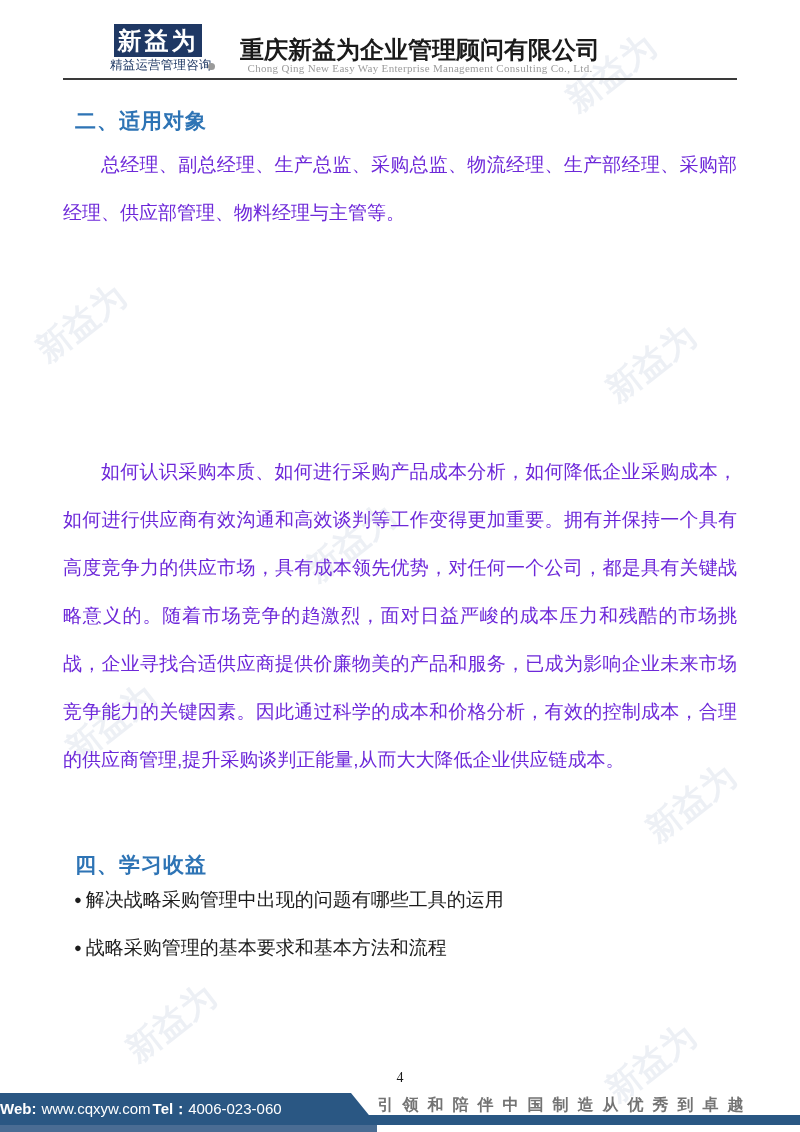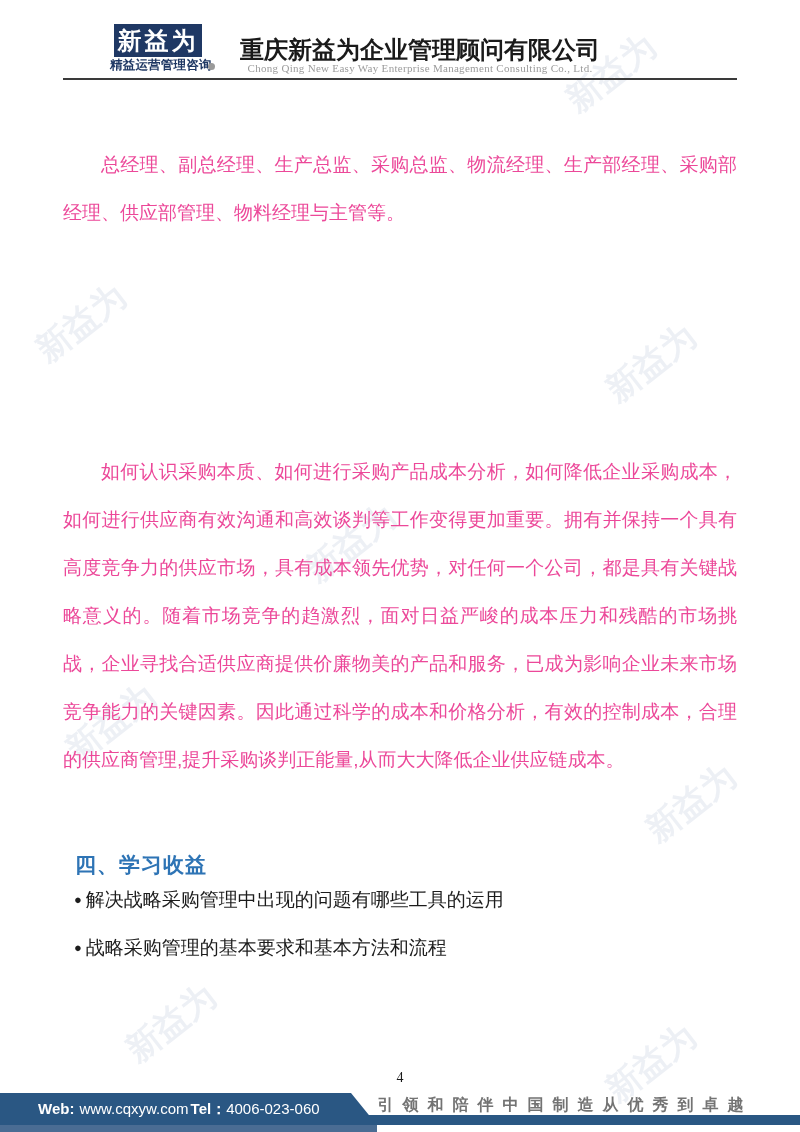--- a/index.html
+++ b/index.html
@@ -16,21 +16,21 @@
     white-space:nowrap; pointer-events:none; user-select:none;
   }
   
   .logo-box {
     position:absolute; left:114px; top:24px; width:88px; height:33px;
     background:#1f3864; color:#ffffff; font-weight:bold; font-size:24px;
     letter-spacing:3px; text-align:center; line-height:33px;
   }
   .logo-sub {
     position:absolute; left:110px; top:57px; width:110px;
-    color:#1f3864; font-weight:bold; font-size:12.5px; letter-spacing:0.2px;
+    color:#1f3864; font-weight:normal; font-size:12.5px; letter-spacing:0.2px;
     white-space:nowrap;
   }
   .logo-dot {
     position:absolute; left:208px; top:63px; width:7px; height:7px;
     border-radius:50%; background:#9a9a9a;
   }
   .company-cn {
     position:absolute; left:160px; top:34px; width:520px;
     text-align:center; font-size:24px; font-weight:bold; color:#1a1a1a;
     white-space:nowrap;
@@ -48,39 +48,39 @@
   .hd {
     position:absolute; left:75px; width:650px; height:30px; line-height:30px;
     color:#2e74b5; font-weight:bold; font-size:21px; letter-spacing:1px;
     white-space:nowrap;
   }
   .hd-2 { top:106px; }
   .hd-3 { top:272px; }
   .hd-4 { top:850px; }
   .para {
     position:absolute; left:63px; width:674px;
-    font-size:19px; line-height:48px; text-align:justify; color:#ec4899;
+    font-size:19px; line-height:48px; text-align:justify; color:#6d28d9;
   }
   .indent { text-indent:2em; }
   .para-s2 { top:141px; }
   .para-s3a { top:304px; }
   .para-s3b { top:448px; }
   .benefits { position:absolute; left:74px; top:876px; width:674px; }
   .benefit-row { line-height:48px; font-size:19px; color:#1c1c1c; white-space:nowrap; }
   .bullet { font-size:13px; vertical-align:2px; margin-right:4px; color:#1c1c1c; }
   
   .page-number {
     position:absolute; left:0; top:1070px; width:800px; text-align:center;
     font-size:14px; color:#1a1a1a; font-family:"Liberation Serif", serif;
   }
   .footer-left {
     position:absolute; left:0; top:1093px; width:377px; height:32px;
     background:#2a5783;
     clip-path:polygon(0 0, 351px 0, 377px 100%, 0 100%);
-    color:#ffffff; font-size:15px; line-height:32px; padding-left:38px;
+    color:#ffffff; font-size:15px; line-height:32px; 
     white-space:nowrap;
   }
   .footer-left b { font-weight:bold; }
   .footer-bar-right {
     position:absolute; left:355px; top:1115px; width:445px; height:10px;
     background:#2a5783;
   }
   .footer-strip {
     position:absolute; left:0; top:1125px; width:377px; height:7px;
     background:#4a6c93;
@@ -108,20 +108,21 @@
   <div class="logo-box">
     <span>新益为</span>
   </div>
   <div class="logo-sub">精益运营管理咨询</div>
   <div class="logo-dot"></div>
 
   <div class="company-cn">重庆新益为企业管理顾问有限公司</div>
   <div class="company-en">Chong Qing New Easy Way Enterprise Management Consulting Co., Ltd.</div>
   <div class="header-rule"></div>
 
+  <div class="hd hd-2">二、适用对象</div>
   <p class="para indent para-s2">总经理、副总经理、生产总监、采购总监、物流经理、生产部经理、采购部经理、供应部管理、物料经理与主管等。</p>
 
   <p class="para indent para-s3b">如何认识采购本质、如何进行采购产品成本分析，如何降低企业采购成本，如何进行供应商有效沟通和高效谈判等工作变得更加重要。拥有并保持一个具有高度竞争力的供应市场，具有成本领先优势，对任何一个公司，都是具有关键战略意义的。随着市场竞争的趋激烈，面对日益严峻的成本压力和残酷的市场挑战，企业寻找合适供应商提供价廉物美的产品和服务，已成为影响企业未来市场竞争能力的关键因素。因此通过科学的成本和价格分析，有效的控制成本，合理的供应商管理,提升采购谈判正能量,从而大大降低企业供应链成本。</p>
 
   <div class="hd hd-4">四、学习收益</div>
   <div class="benefits">
     <div class="benefit-row">
       <span class="bullet">●</span><span>解决战略采购管理中出现的问题有哪些工具的运用</span>
     </div>
     <div class="benefit-row">

